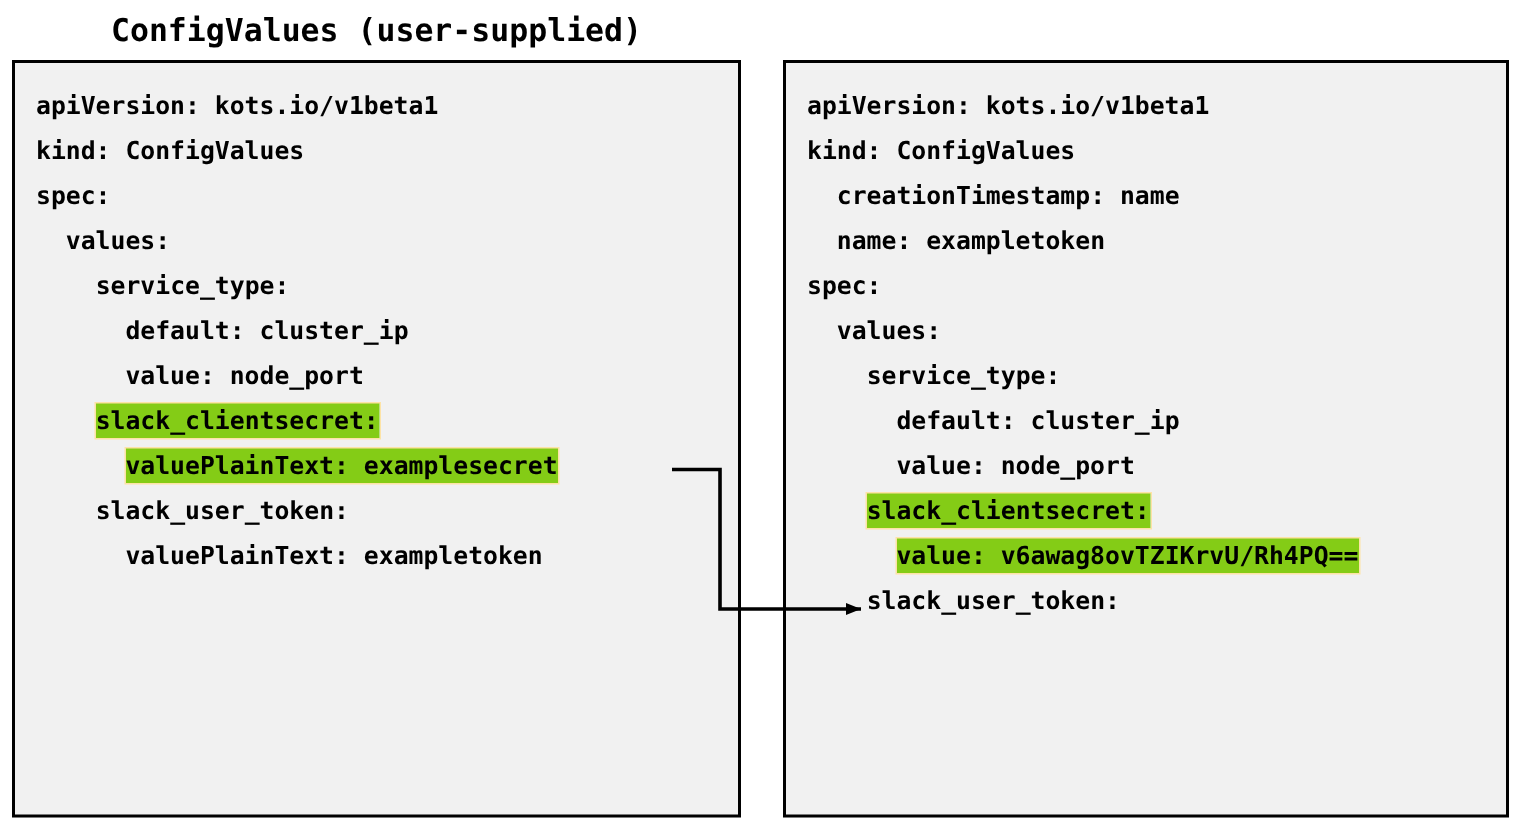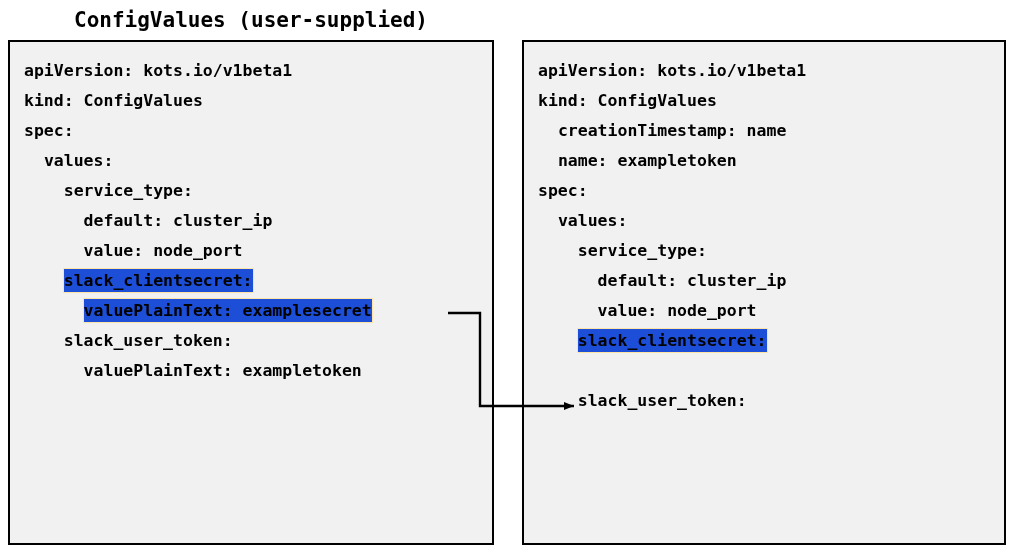--- a/index.html
+++ b/index.html
@@ -63,21 +63,21 @@
     font-family: "DejaVu Sans Mono", "Liberation Mono", monospace;
     font-size: 16.5px;
     font-weight: bold;
     color: #000000;
   }
   .code-line .seg {
     white-space: pre;
     padding: 2px 0;
   }
   .code-line.hl .seg {
-    background: #1d4ed8;
+    background: #84cc16;
     box-shadow: 0 0 0 1px #fde3a6;
   }
 
   
   .connector {
     position: absolute;
     left: 0;
     top: 0;
     width: 1019px;
     height: 559px;
@@ -113,21 +113,21 @@
         <div class="code-line"><span></span><span class="seg">apiVersion: kots.io/v1beta1</span></div>
         <div class="code-line"><span></span><span class="seg">kind: ConfigValues</span></div>
         <div class="code-line"><span>  </span><span class="seg">creationTimestamp: name</span></div>
         <div class="code-line"><span>  </span><span class="seg">name: exampletoken</span></div>
         <div class="code-line"><span></span><span class="seg">spec:</span></div>
         <div class="code-line"><span>  </span><span class="seg">values:</span></div>
         <div class="code-line"><span>    </span><span class="seg">service_type:</span></div>
         <div class="code-line"><span>      </span><span class="seg">default: cluster_ip</span></div>
         <div class="code-line"><span>      </span><span class="seg">value: node_port</span></div>
         <div class="code-line hl"><span>    </span><span class="seg">slack_clientsecret:</span></div>
-        <div class="code-line hl"><span>      </span></div>
+        <div class="code-line hl"><span>      </span><span class="seg">value: v6awag8ovTZIKrvU/Rh4PQ==</span></div>
         <div class="code-line"><span>    </span><span class="seg">slack_user_token:</span></div>
         <div class="code-line"><span>      </span></div>
       </div>
   </div>
 
   <svg class="connector" viewBox="0 0 1019 559" width="1019" height="559" xmlns="http://www.w3.org/2000/svg">
     <defs>
       <marker id="arrowhead" markerWidth="11" markerHeight="8" refX="10" refY="4" orient="auto" markerUnits="userSpaceOnUse">
         <path d="M0,0 L10,4 L0,8 z" fill="#000000"></path>
       </marker>

